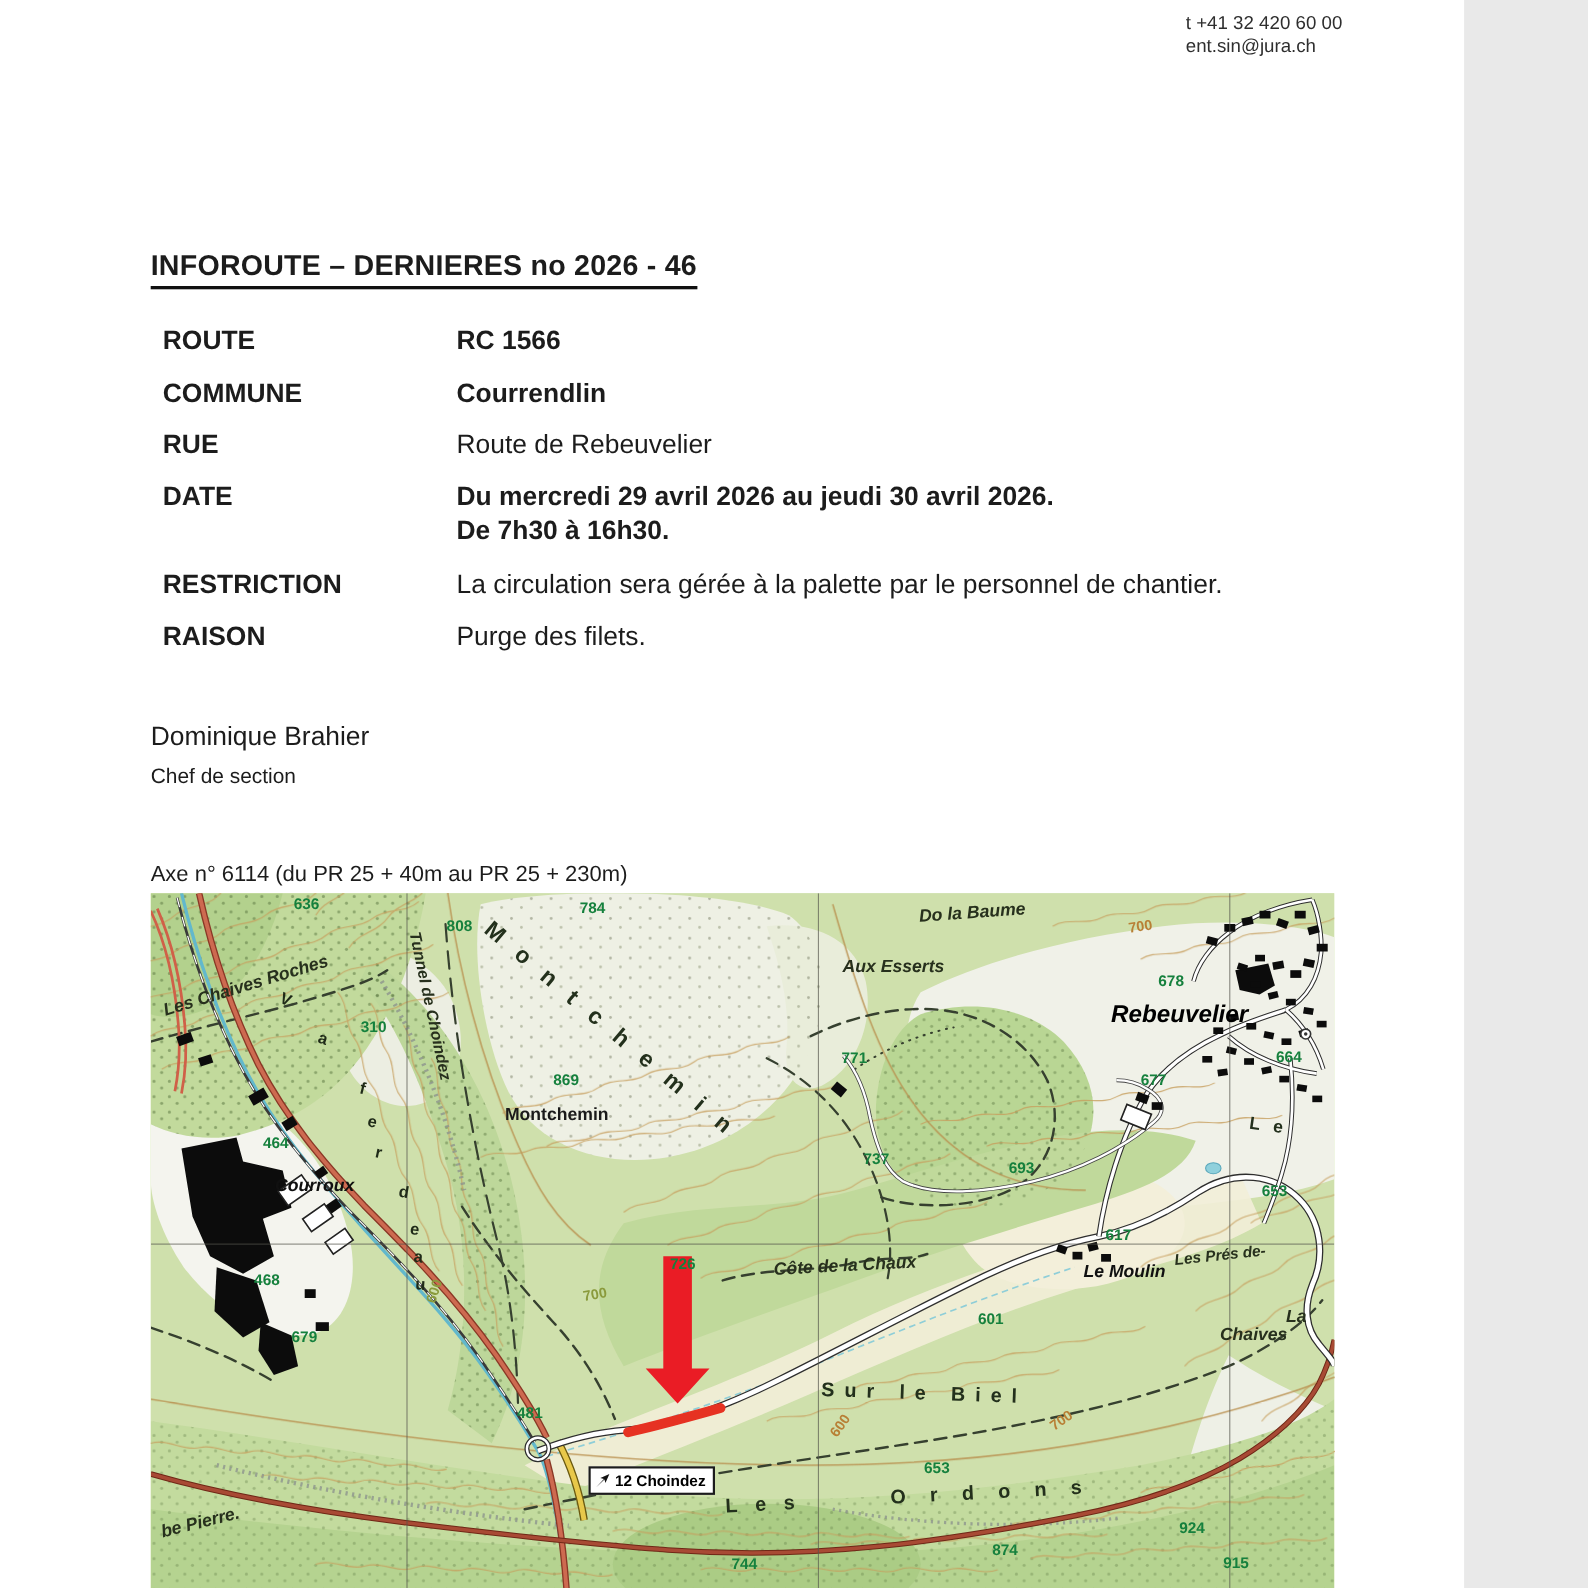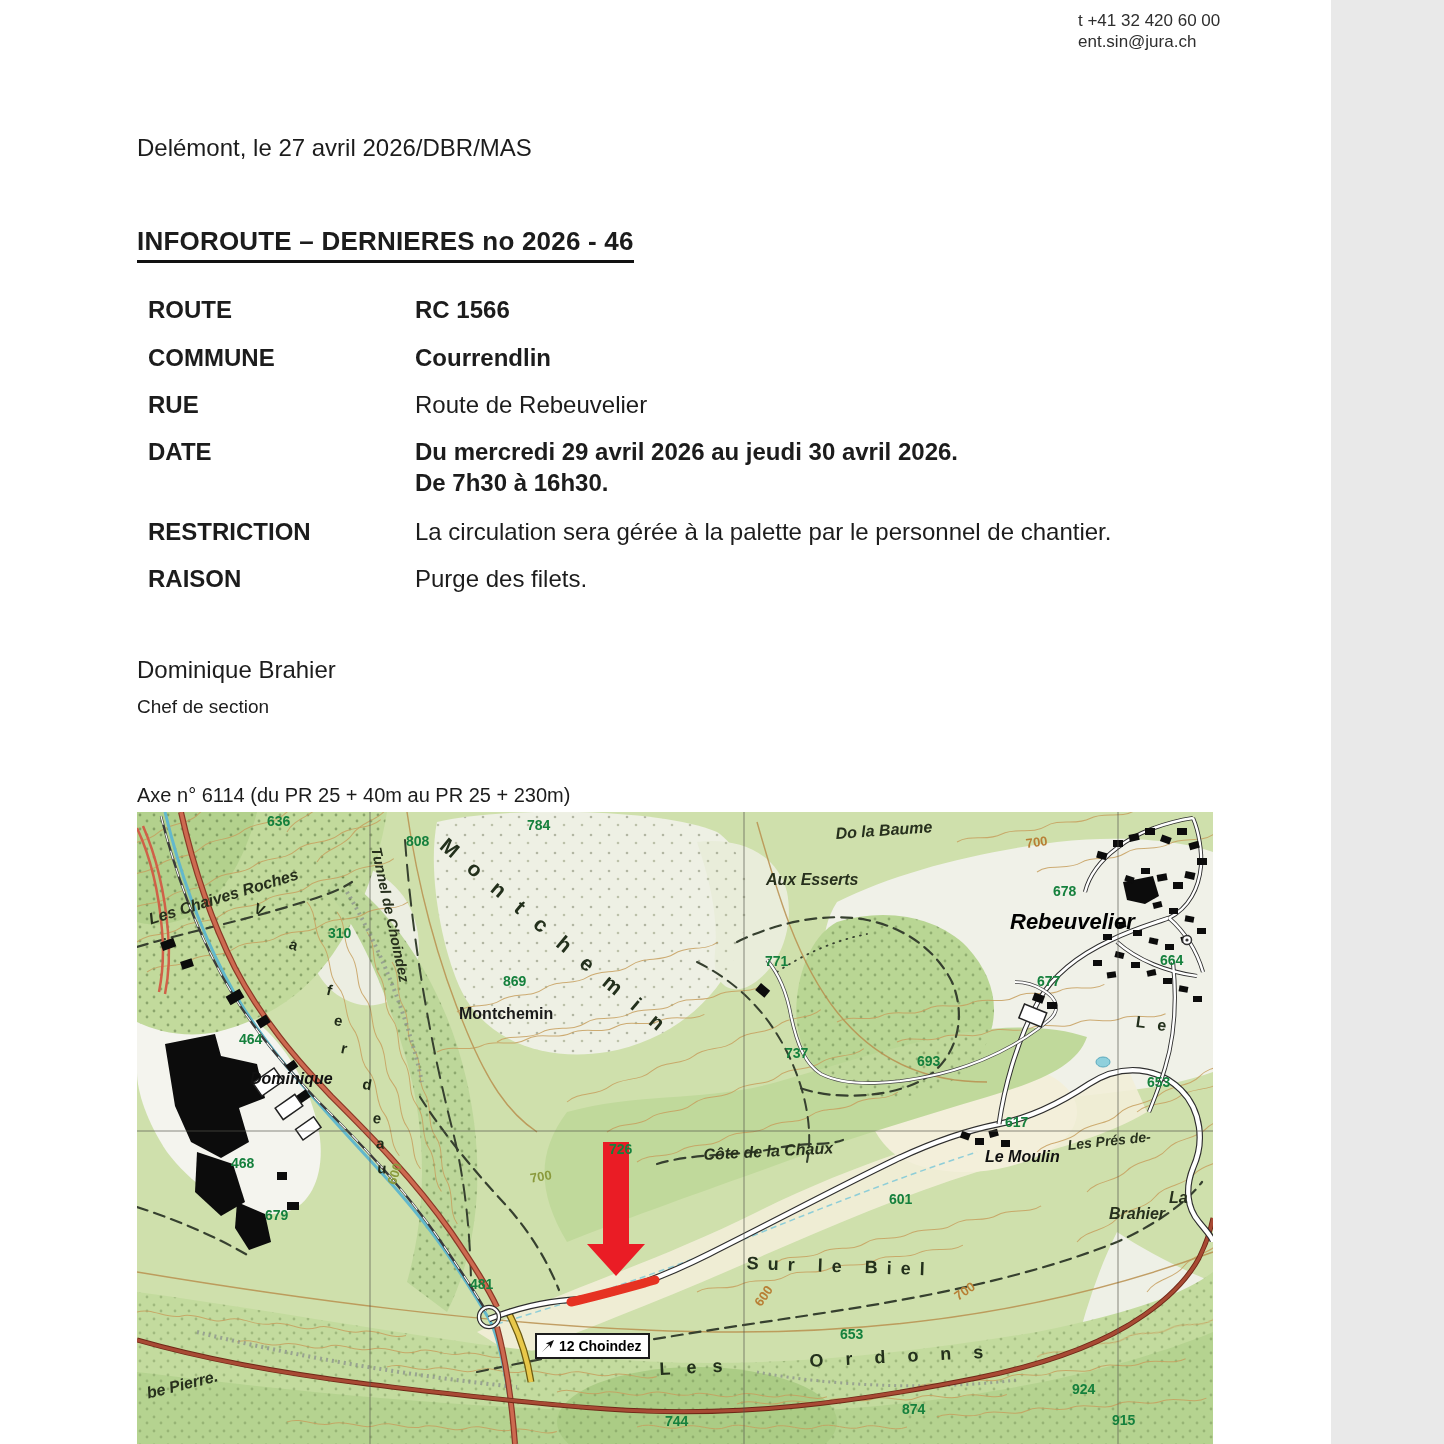--- a/index.html
+++ b/index.html
@@ -44,21 +44,20 @@
 </head>
 <body>
 
 <div class="page">
 
   <div class="contact">
     <div>t +41 32 420 60 00</div>
     <div>ent.sin@jura.ch</div>
   </div>
 
-  <div class="dateline">Delémont, le 27 avril 2026/DBR/MAS</div>
 
   <div class="doc-title">INFOROUTE – DERNIERES no 2026 - 46</div>
 
   <div class="info-table">
     <div class="irow r0">
       <span class="lab">ROUTE</span>
       <span class="val vbold">RC 1566</span>
     </div>
     <div class="irow r1">
       <span class="lab">COMMUNE</span>
@@ -353,28 +352,28 @@
         <span class="mlbl m-elev" style="left: 975px; top: 601px;">915</span>
         <span class="mlbl m-elev" style="left: 528px; top: 602px;">744</span>
         <span class="mlbl m-ctr" style="left: 888px; top: 25px; transform: rotate(-8deg);">700</span>
         <span class="mlbl m-ctr m-ctrg" style="left: 248px; top: 370px; transform: rotate(-72deg);">600</span>
         <span class="mlbl m-ctr m-ctrg" style="left: 392px; top: 360px; transform: rotate(-10deg);">700</span>
         <span class="mlbl m-ctr" style="left: 615px; top: 489px; transform: rotate(-55deg);">600</span>
         <span class="mlbl m-ctr" style="left: 815px; top: 480px; transform: rotate(-35deg);">700</span>
         <span class="mlbl m-lieu" style="left: 10px; top: 100px; transform: rotate(-17deg);">Les Chaives Roches</span>
         <span class="mlbl m-lieu" style="left: 246px; top: 34px; transform: rotate(78deg); font-size: 14.5px;">Tunnel de Choindez</span>
         <span class="mlbl m-hamlet" style="left: 322px; top: 194px;">Montchemin</span>
-        <span class="mlbl m-place" style="left: 113px; top: 259px;">Dominique</span>
+        <span class="mlbl m-place" style="left: 113px; top: 259px;">Courroux</span>
         <span class="mlbl m-lieu" style="left: 698px; top: 14px; transform: rotate(-4deg);">Do la Baume</span>
         <span class="mlbl m-lieu" style="left: 629px; top: 60px;">Aux Esserts</span>
         <span class="mlbl m-town" style="left: 873px; top: 99px;">Rebeuvelier</span>
         <span class="mlbl m-place" style="left: 848px; top: 337px; text-align: right;">Le Moulin</span>
         <span class="mlbl m-lieu" style="left: 930px; top: 326px; transform: rotate(-6deg); font-size: 14px;">Les Prés de-</span>
         <span class="mlbl m-lieu" style="left: 1032px; top: 378px;">La</span>
-        <span class="mlbl m-lieu" style="left: 972px; top: 394px;">Brahier</span>
+        <span class="mlbl m-lieu" style="left: 972px; top: 394px;">Chaives</span>
         <span class="mlbl m-lieu" style="left: 566px; top: 335px; transform: rotate(-3deg);">Côte de la Chaux</span>
         <span class="mlbl m-lieu" style="left: 8px; top: 574px; transform: rotate(-14deg);">be Pierre.</span>
         <span class="mlbl m-spread" style="left: 313px; top: 22px; transform: rotate(40deg); letter-spacing: 18px; font-size: 21px;">Montchemin</span>
         <span class="mlbl m-spread" style="left: 610px; top: 442px; transform: rotate(2deg); letter-spacing: 9px;">Sur le Biel</span>
         <span class="mlbl m-spread" style="left: 522px; top: 548px; transform: rotate(-3deg); letter-spacing: 16px;">Les</span>
         <span class="mlbl m-spread" style="left: 672px; top: 540px; transform: rotate(-3deg); letter-spacing: 22px;">Ordons</span>
         <span class="mlbl m-spread" style="left: 1000px; top: 202px; transform: rotate(8deg); letter-spacing: 12px; font-size: 16px;">Le</span>
         <span class="mlbl m-vert" style="left: 121px; top: 88px; transform: rotate(24deg);">V</span>
         <span class="mlbl m-vert" style="left: 155px; top: 124px; transform: rotate(18deg);">a</span>
         <span class="mlbl m-vert" style="left: 192px; top: 170px; transform: rotate(14deg);">f</span>

